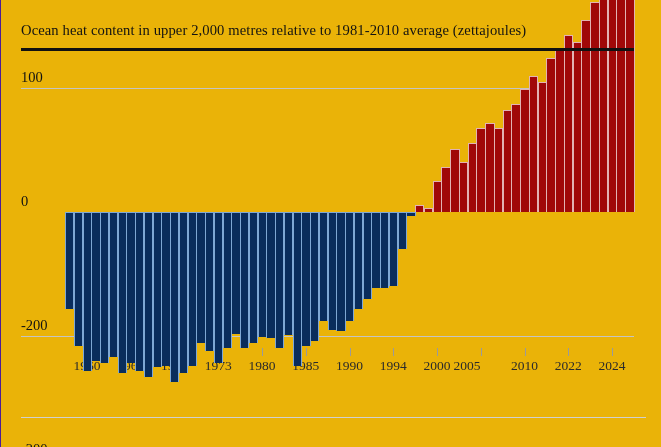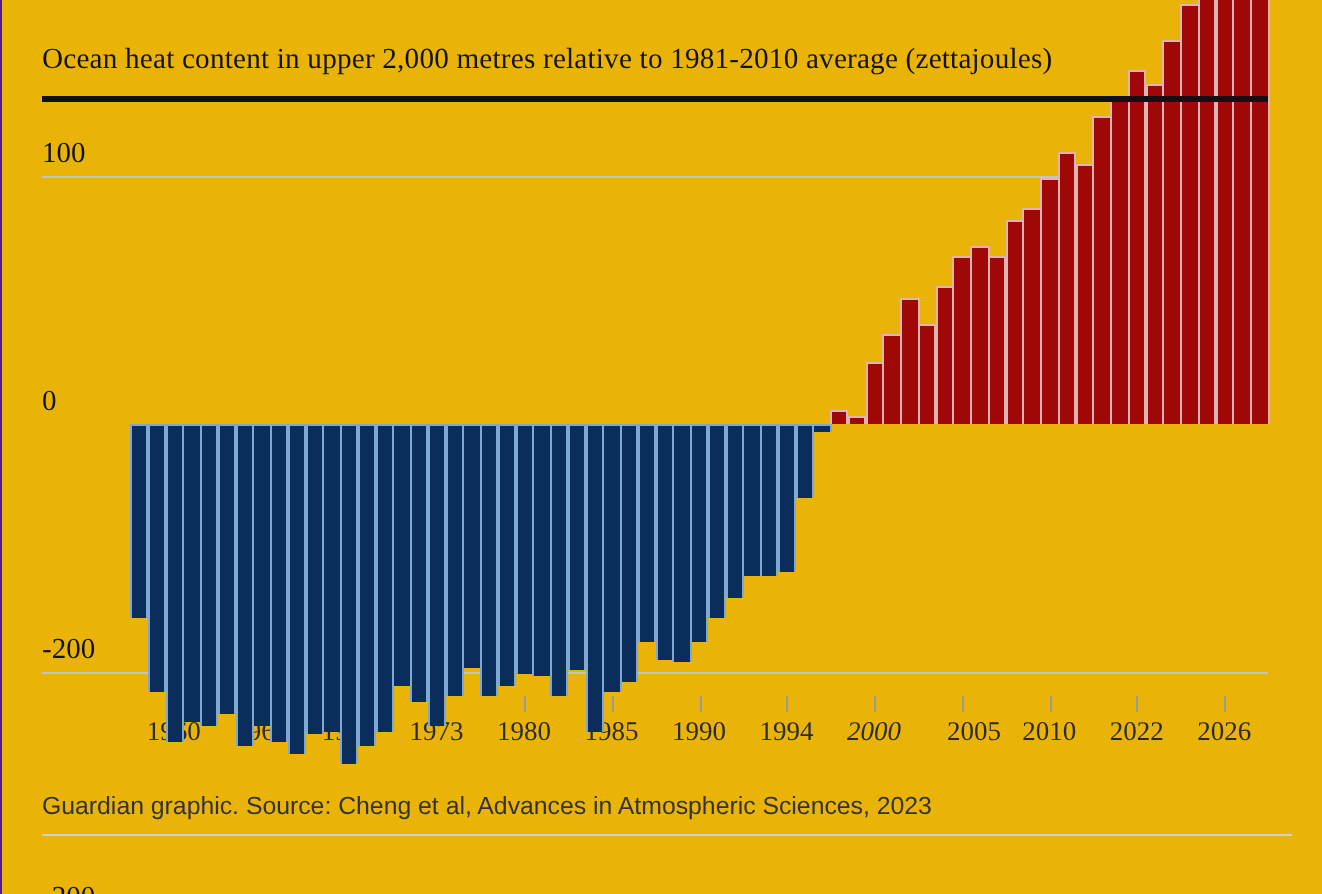--- a/index.html
+++ b/index.html
@@ -235,27 +235,26 @@
       <div class="xlabel" style="left: 217.192px;">1973</div>
       <div class="xtick" style="left: 260.962px;"></div>
       <div class="xlabel" style="left: 260.962px;">1980</div>
       <div class="xtick" style="left: 304.731px;"></div>
       <div class="xlabel" style="left: 304.731px;">1985</div>
       <div class="xtick" style="left: 348.5px;"></div>
       <div class="xlabel" style="left: 348.5px;">1990</div>
       <div class="xtick" style="left: 392.269px;"></div>
       <div class="xlabel" style="left: 392.269px;">1994</div>
       <div class="xtick" style="left: 436.038px;"></div>
-      <div class="xlabel" style="left: 436.038px; font-style: italic;">2000</div>
+      <div class="xlabel" style="left: 436.038px;">2000</div>
       <div class="xtick" style="left: 479.808px;"></div>
-      <div class="xlabel" style="left: 486px;">2005</div>
+      <div class="xlabel" style="left: 466px;">2005</div>
       <div class="xtick" style="left: 523.577px;"></div>
       <div class="xlabel" style="left: 523.577px;">2010</div>
       <div class="xtick" style="left: 567.346px;"></div>
       <div class="xlabel" style="left: 567.346px;">2022</div>
       <div class="xtick" style="left: 611.115px;"></div>
-      <div class="xlabel" style="left: 611.115px;">2026</div>
+      <div class="xlabel" style="left: 611.115px;">2024</div>
     </div>
 
   <div id="footer-rule"></div>
-  <div id="footer-text">Guardian graphic. Source: Cheng et al, Advances in Atmospheric Sciences, 2023</div>
 
 </div>
 
 </body></html>

